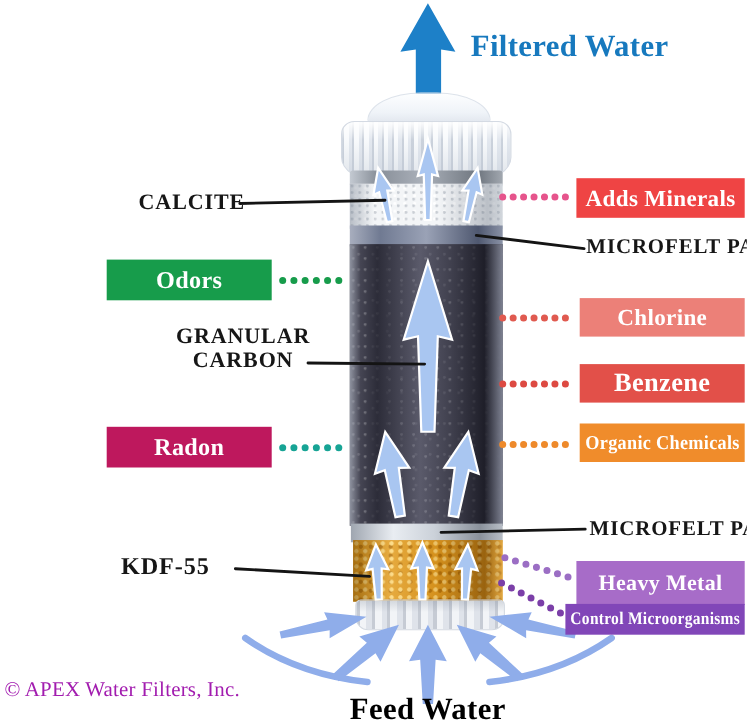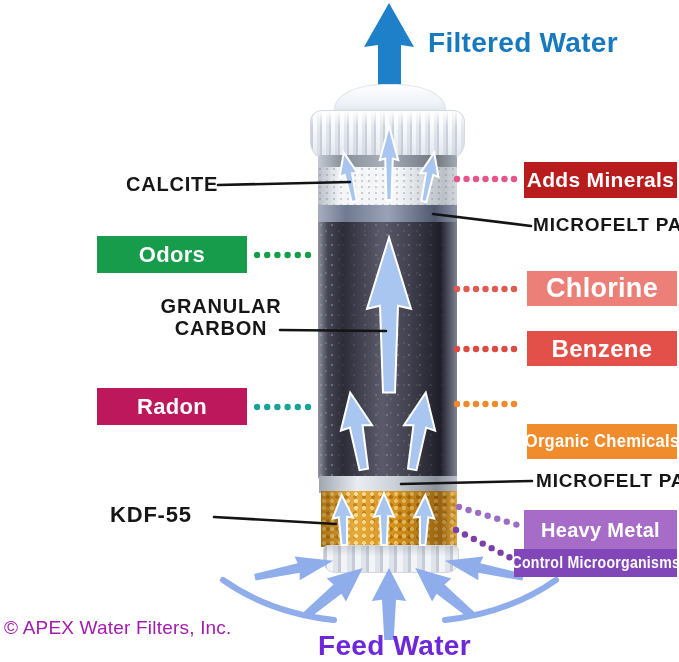--- a/index.html
+++ b/index.html
@@ -1,18 +1,18 @@
 <!DOCTYPE html>
 <html><head>
 <meta charset="utf-8">
 <style>
   html,body{margin:0;padding:0;background:#fff;}
   #canvas{
     position:relative;width:679px;height:662px;background:#fff;overflow:hidden;
-    font-family:Liberation Sans, sans-serif;
+    font-family:Liberation Serif, serif;
   }
   #canvas svg{position:absolute;left:0;top:0;pointer-events:none;}
   #svg-back{z-index:0;}
   .filter-part{position:absolute;z-index:1;}
   #svg-front{z-index:2;}
   .txt{position:absolute;z-index:3;white-space:nowrap;}
 
   
   .dome{
     left:334px;top:84px;width:110px;height:32px;
@@ -85,30 +85,30 @@
   .lbl-mf1{left:533px;top:214px;font-size:19px;}
   .lbl-mf2{left:536px;top:470px;font-size:19px;}
 
   .tag{
     display:flex;align-items:center;justify-content:center;
     color:#fff;font-weight:700;letter-spacing:0.3px;
   }
   .tag-odors   {left:97px; top:236px;width:150px;height:37px;font-size:22px;}
   .tag-radon   {left:97px; top:388px;width:150px;height:37px;font-size:22px;}
   .tag-adds    {left:524px;top:162px;width:153px;height:36px;font-size:21px;}
-  .tag-chlorine{left:527px;top:271px;width:150px;height:35px;font-size:27px;}
+  .tag-chlorine{left:527px;top:271px;width:150px;height:35px;font-size:21px;}
   .tag-benzene {left:527px;top:331px;width:150px;height:35px;font-size:24px;}
   .tag-organic {left:527px;top:385px;width:150px;height:35px;font-size:18px;}
   .tag-heavy   {left:524px;top:510px;width:153px;height:40px;font-size:20px;}
   .tag-control {left:514px;top:549px;width:163px;height:28px;font-size:16px;}
   .squeeze{display:inline-block;transform:scaleX(0.92);transform-origin:center;}
   .squeeze-more{display:inline-block;transform:scaleX(0.88);transform-origin:center;}
 
   .title-filtered{left:428px;top:27px;font-size:28px;font-weight:700;color:#1779BE;letter-spacing:0.3px;}
-  .title-feed{left:318px;top:630px;font-size:28px;font-weight:700;color:#6d28d9;letter-spacing:0.3px;}
+  .title-feed{left:318px;top:630px;font-size:28px;font-weight:700;color:#000000;letter-spacing:0.3px;}
   .copyright{left:4px;top:617px;font-size:19px;font-weight:400;color:#a21caf;letter-spacing:0.2px;}
 </style>
 </head>
 <body>
 
 <div id="canvas">
 
   <svg id="svg-back" width="679" height="662" viewBox="0 0 679 662">
     <path d="M389,3 L364,47 L378,45 L378,92 L401,92 L401,45 L414,47 Z" fill="#1D80C8"></path>
   </svg>
@@ -186,30 +186,30 @@
   <div class="txt lbl lbl-mf1">MICROFELT PAD</div>
   <div class="txt lbl lbl-mf2">MICROFELT PAD</div>
 
   <div class="txt tag tag-odors" style="background: rgb(23, 156, 75);">
       <span>Odors</span>
     </div>
   <div class="txt tag tag-radon" style="background: #be185d;">
       <span>Radon</span>
     </div>
 
-  <div class="txt tag tag-adds" style="background: #b91c1c;">
+  <div class="txt tag tag-adds" style="background: #ef4444;">
       <span>Adds Minerals</span>
     </div>
   <div class="txt tag tag-chlorine" style="background: rgb(236, 128, 120);">
       <span>Chlorine</span>
     </div>
   <div class="txt tag tag-benzene" style="background: rgb(226, 80, 73);">
       <span>Benzene</span>
     </div>
-  <div class="txt tag tag-organic" style="background: rgb(240, 140, 43); margin-top: 39px;">
+  <div class="txt tag tag-organic" style="background: rgb(240, 140, 43);">
       <span class="squeeze">Organic Chemicals</span>
     </div>
   <div class="txt tag tag-heavy" style="background: rgb(167, 108, 200);">
       <span>Heavy Metal</span>
     </div>
   <div class="txt tag tag-control" style="background: rgb(129, 70, 184);">
       <span class="squeeze-more">Control Microorganisms</span>
     </div>
 
   <div class="txt title-feed">Feed Water</div>

